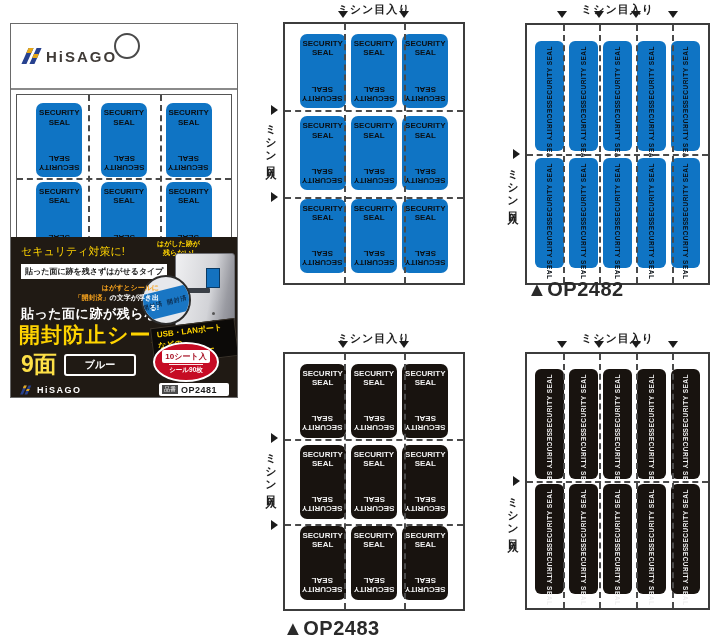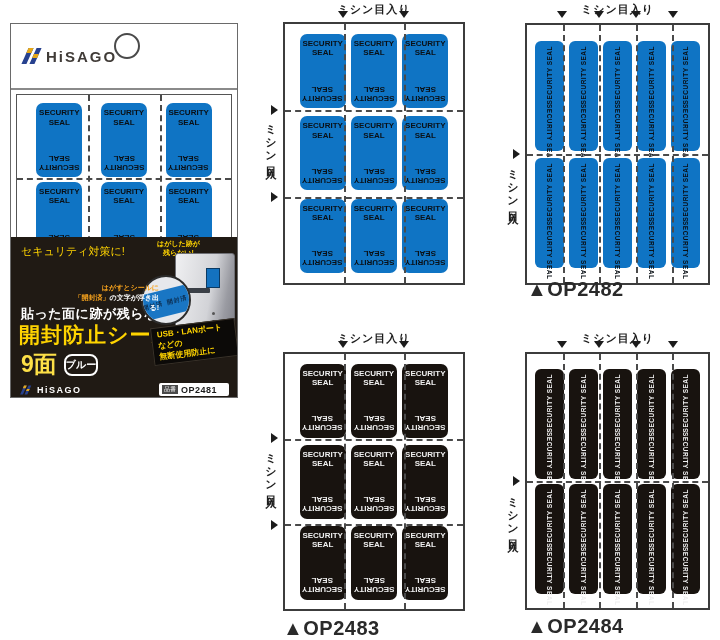--- a/index.html
+++ b/index.html
@@ -26,21 +26,21 @@
   .headline{position:absolute;left:10px;top:7px;font-size:11px;font-weight:normal;color:#ffd400;}
   .subhead{position:absolute;left:10px;top:27px;background:#fff;color:#1a1a1a;font-size:8px;font-weight:bold;padding:2px 4px;}
   .note{position:absolute;left:56px;top:46px;width:92px;text-align:right;font-size:7px;font-weight:bold;line-height:1.4;z-index:6;}
   .note .n1{color:#f6a21d;}
   .note .n2{color:#fff;}
   .note em{color:#f6a21d;font-style:normal;}
   .t1{position:absolute;left:10px;top:68px;font-size:13px;font-weight:bold;color:#fff;letter-spacing:.5px;}
   .t2{position:absolute;left:8px;top:84px;font-size:21px;font-weight:bold;color:#ffd400;letter-spacing:1px;}
   .count-row{position:absolute;left:10px;top:112px;display:flex;align-items:center;gap:7px;}
   .count{font-size:23px;font-weight:bold;color:#fde047;}
-  .pill{border:2px solid #fff;border-radius:8px;color:#fff;font-size:10px;font-weight:bold;padding:2px 0;}
+  .pill{border:2px solid #fff;border-radius:3px;color:#fff;font-size:10px;font-weight:bold;padding:2px 19px;}
   .bsmall{position:absolute;left:10px;top:143px;display:flex;align-items:center;gap:4px;}
   .bsmall .brand-icon{transform:scale(.55);transform-origin:left center;width:12px;}
   .btext2{color:#fff;font-size:9px;font-weight:bold;letter-spacing:1.5px;}
 
   .device{position:absolute;right:2px;top:4px;width:86px;height:110px;z-index:1;}
   .tower{position:absolute;right:0;top:12px;width:58px;height:96px;border-radius:3px;border:1px solid #6f7076;
          background:linear-gradient(100deg,#f0f0f2 0%,#d2d3d7 55%,#9a9ba2 78%,#7d7e86 100%);}
   .tower .slot{position:absolute;left:8px;top:34px;width:26px;height:5px;background:#3a3f46;border-radius:1px;}
   .tower .chip{position:absolute;left:30px;top:14px;width:12px;height:18px;background:#1472bf;border:1px solid #0b3a63;}
   .tower .led{position:absolute;left:36px;top:58px;width:3px;height:3px;background:#555;border-radius:50%;}
@@ -169,20 +169,21 @@
       <div class="seal SB">
           <span class="stx">SECURITY
 SEAL</span>
           <span class="stx flip">SECURITY
 SEAL</span>
         </div>
     </div>
 
     <div class="pkg-black">
       <div class="headline">セキュリティ対策に!</div>
+      <div class="subhead">貼った面に跡を残さずはがせるタイプ</div>
       <div class="note">
         <span class="n1">はがすとシールに</span><br>
         <span class="n2"><em>「開封済」</em><span>の文字が浮き出る!</span></span>
       </div>
       <div class="t1">貼った面に跡が残らない</div>
       <div class="t2">開封防止シール</div>
       <div class="count-row">
         <span class="count">9面</span>
         <span class="pill">ブルー</span>
       </div>
@@ -204,20 +205,24 @@
         </div>
         <div class="inset">
           <div class="inset-seal">
             <span>開封済</span>
             <span>開封済</span>
           </div>
         </div>
       </div>
       <div class="usb">USB・LANポートなどの
 無断使用防止に</div>
+      <div class="rbadge">
+        <span class="rb-top">10シート入</span>
+        <span class="rb-bot">シール90枚</span>
+      </div>
       <div class="partbox">
         <span class="part-chip">品番</span>
         <span class="part-num">OP2481</span>
       </div>
     </div>
   </div>
 
   <div class="toplabel" style="left:283px;top:2px;width:182px">ミシン目入り</div>
   <i class="arrd" style="left:338px;top:11px"></i>
   <i class="arrd" style="left:399px;top:11px"></i>
@@ -456,15 +461,14 @@
       </div>
     <div class="vseal SK">
         <span class="vtx">SECURITY SEAL</span>
         <span class="vtx v2">SECURITY SEAL</span>
       </div>
     <div class="vseal SK">
         <span class="vtx">SECURITY SEAL</span>
         <span class="vtx v2">SECURITY SEAL</span>
       </div>
   </div>
-  <div class="opcap" style="left:527px;top:615px">▲OP2484</div>
 
 </div>
 
 </body></html>

